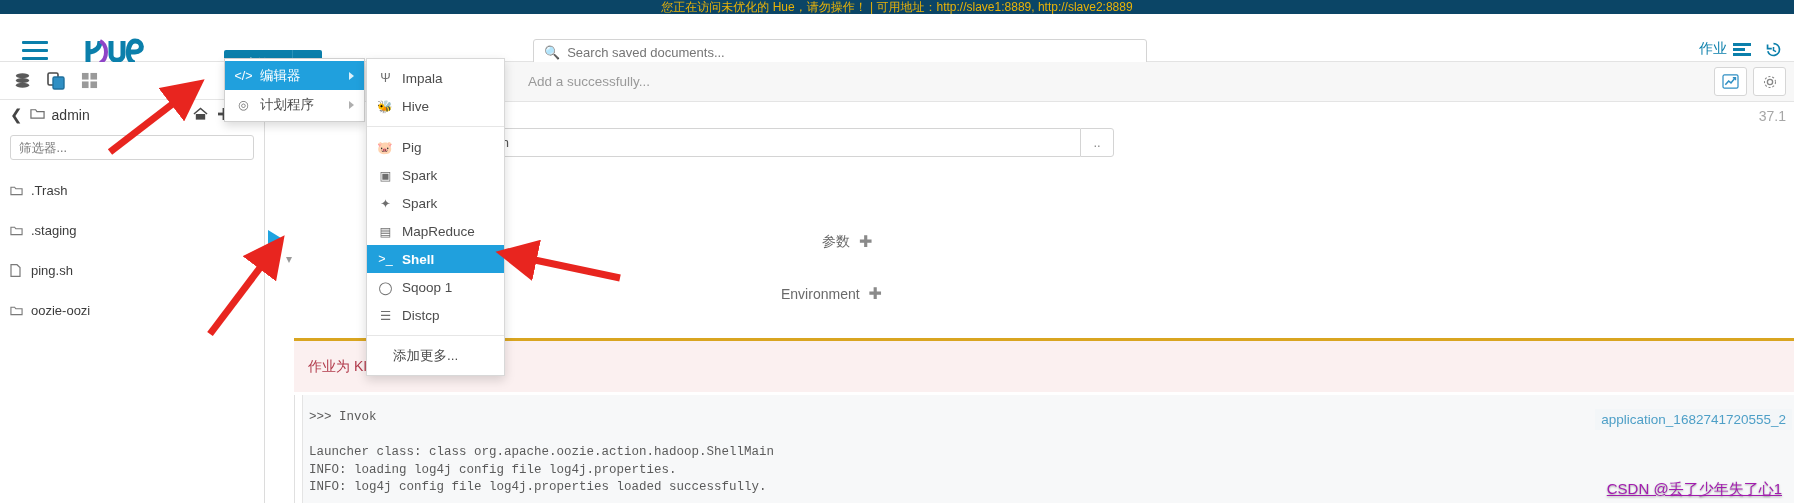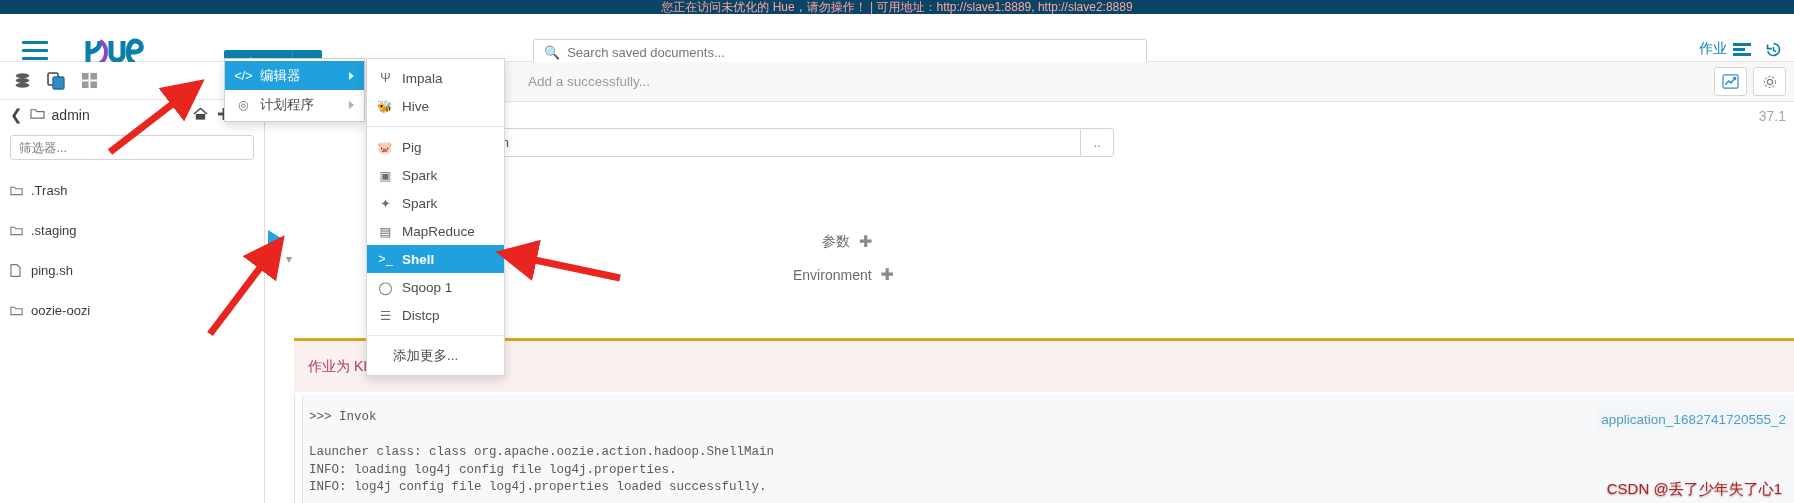--- a/index.html
+++ b/index.html
@@ -9,21 +9,21 @@
     background: #ffffff;
     font-family: "Liberation Sans", sans-serif;
     font-size: 13px;
     color: #333;
   }
   .app { position: relative; width: 1794px; height: 503px; overflow: hidden; }
 
   
   .notice-banner {
     position: absolute; top: 0; left: 0; width: 1794px; height: 14px;
-    background: #0b4566; color: #fca5a5;
+    background: #0b4566; color: #eab308;
     font-size: 12px; line-height: 14px;
     text-align: center; white-space: nowrap; overflow: hidden;
   }
 
   
   .navbar {
     position: absolute; top: 14px; left: 0; width: 1794px; height: 48px;
     background: #ffffff; border-bottom: 1px solid #e3e3e3;
   }
   .nav-accent {
@@ -153,21 +153,21 @@
     background: #fff; color: #888; display: flex; align-items: center;
     justify-content: center; font-size: 13px; cursor: pointer;
   }
 
   .field-row {
     position: absolute; display: flex; align-items: center; gap: 9px;
     font-size: 14px; color: #6a6a6a;
   }
   .field-row .plus { color: #8a8a8a; font-size: 16px; cursor: pointer; line-height: 1; }
   #params-row { left: 556px; top: 171px; }
-  #env-row { left: 515px; top: 205px; margin-left: 12px; }
+  #env-row { left: 515px; top: 224px; }
 
   .play-btn {
     position: absolute; left: 2px; top: 168px;
     width: 0; height: 0;
     border-top: 8px solid transparent; border-bottom: 8px solid transparent;
     border-left: 13px solid #1fa3e0; cursor: pointer;
   }
   .small-icons {
     position: absolute; left: 0px; top: 190px; display: flex; align-items: center; gap: 5px;
   }
@@ -226,22 +226,23 @@
   }
   .menu-secondary .menu-item { height: 28px; font-size: 13.5px; }
   .menu-sep { height: 1px; background: #e6e6e6; margin: 6px 0; }
 
   
   .arrow-svg { position: absolute; left: 0; top: 0; width: 1794px; height: 503px;
     pointer-events: none; z-index: 60; }
 
   .watermark {
     position: absolute; right: 12px; bottom: 4px; z-index: 70;
-    color: #b91c1c; font-size: 15px; font-family: "Liberation Sans", sans-serif;
+    color: #a21caf; font-size: 15px; font-family: "Liberation Sans", sans-serif;
     text-shadow: 0 1px 2px rgba(0,0,0,0.35);
+    text-decoration: underline;
   }
 </style>
 </head>
 <body>
 
 <div class="app">
 
   <div class="notice-banner">
     <span>您正在访问未优化的 Hue，请勿操作！ | 可用地址：http://slave1:8889, http://slave2:8889</span>
   </div>

